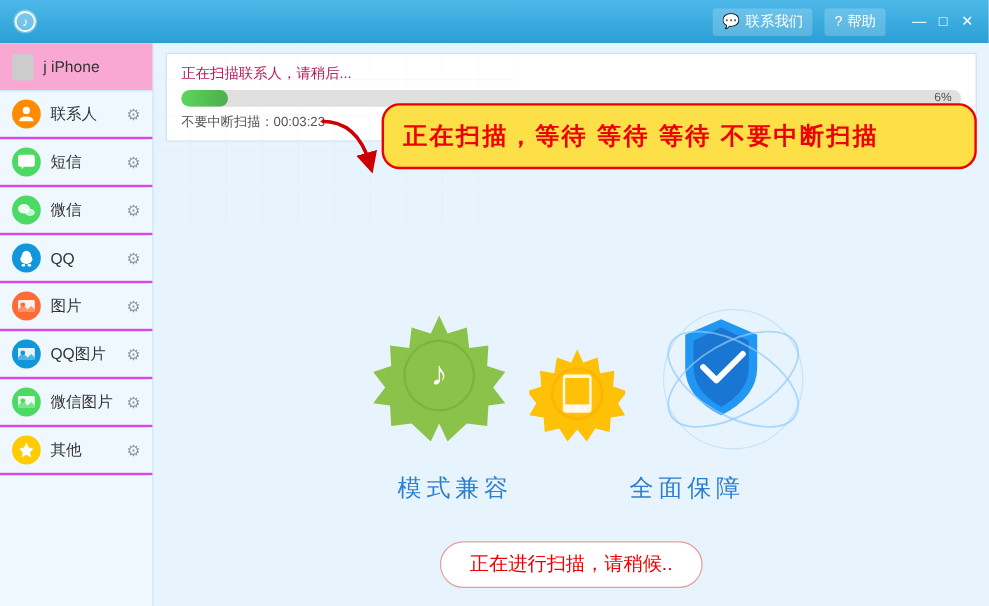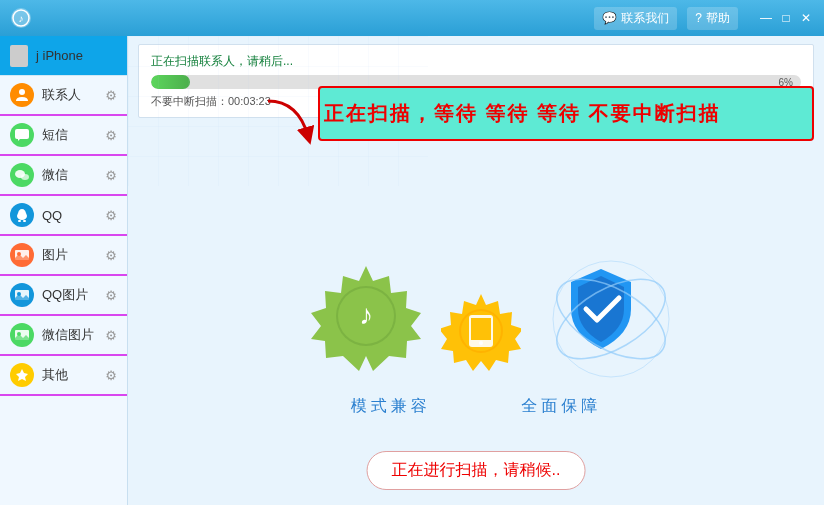--- a/index.html
+++ b/index.html
@@ -84,21 +84,21 @@
       padding-top: 0;
     }
 
     .device-header {
       height: 40px;
       display: flex;
       align-items: center;
       padding: 0 10px;
       gap: 8px;
       border-bottom: 1px solid #d0e8f5;
-      background: #0ea5e9;
+      background: #f9a8d4;
     }
     .device-icon {
       width: 20px;
       height: 20px;
       background: #aaa;
       border-radius: 3px;
     }
     .device-name {
       font-size: 13px;
       color: #333;
@@ -146,21 +146,21 @@
     
     .progress-area {
       background: white;
       border: 1px solid #d0e0ee;
       margin: 8px 10px 5px 10px;
       padding: 8px 12px;
       border-radius: 2px;
     }
     .progress-status {
       font-size: 12px;
-      color: #15803d;
+      color: #be185d;
       margin-bottom: 5px;
     }
     .progress-bar-track {
       width: 100%;
       height: 14px;
       background: #e0e0e0;
       border-radius: 7px;
       overflow: hidden;
       position: relative;
     }
@@ -195,24 +195,24 @@
       height: 60px;
       z-index: 10;
     }
 
     
     .scan-notice {
       position: absolute;
       top: 50px;
       left: 190px;
       right: 10px;
-      background: #5eead4;
+      background: #fde047;
       border: 2px solid #e00;
-      border-radius: 4px;
-      padding: 12px 4px;
+      border-radius: 15px;
+      padding: 12px 16px;
       z-index: 10;
     }
     .scan-notice-text {
       color: #e00;
       font-size: 20px;
       font-weight: bold;
       letter-spacing: 2px;
     }
 
     
@@ -260,21 +260,21 @@
     }
 
     
     .shield-container {
       position: relative;
       margin-left: 20px;
     }
 
     
     .bottom-label {
-      font-size: 16px;
+      font-size: 20px;
       color: #2a7fcf;
       margin-top: 15px;
       letter-spacing: 4px;
     }
 
     
     .scanning-bottom {
       position: absolute;
       bottom: 15px;
       left: 50%;

